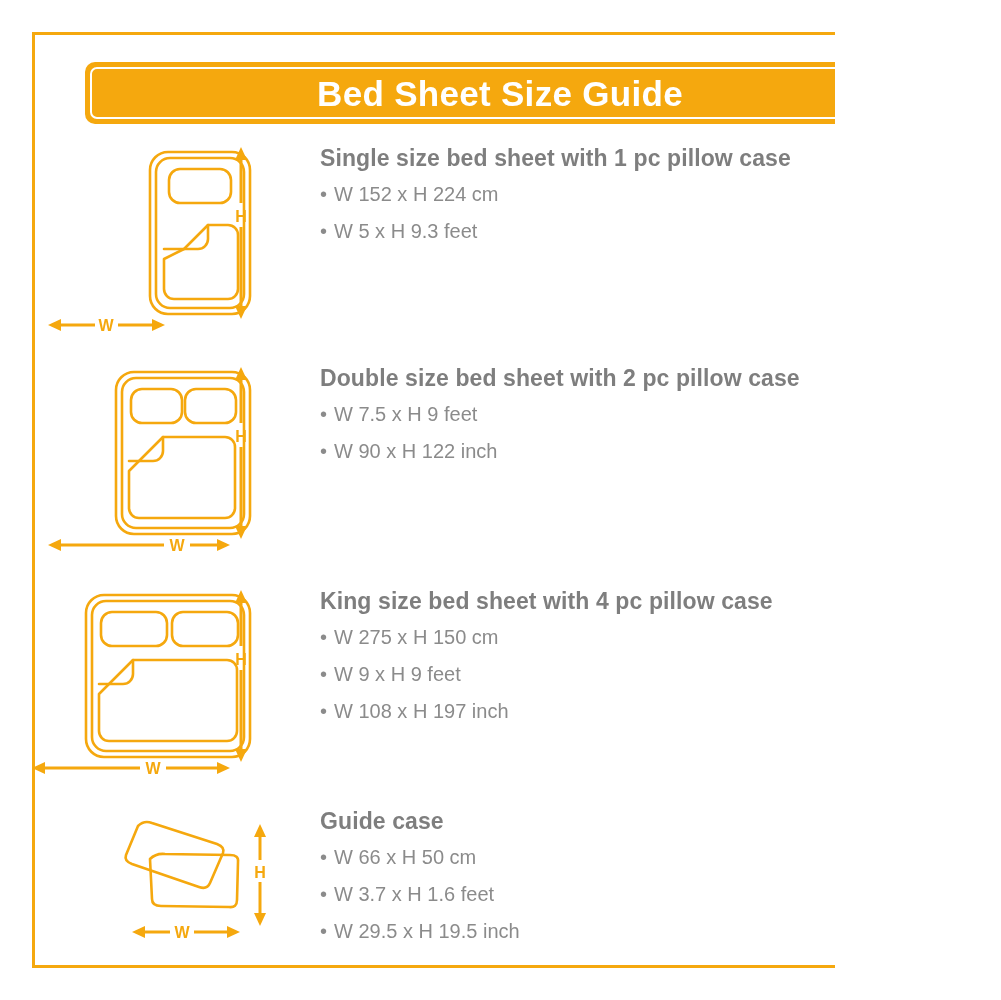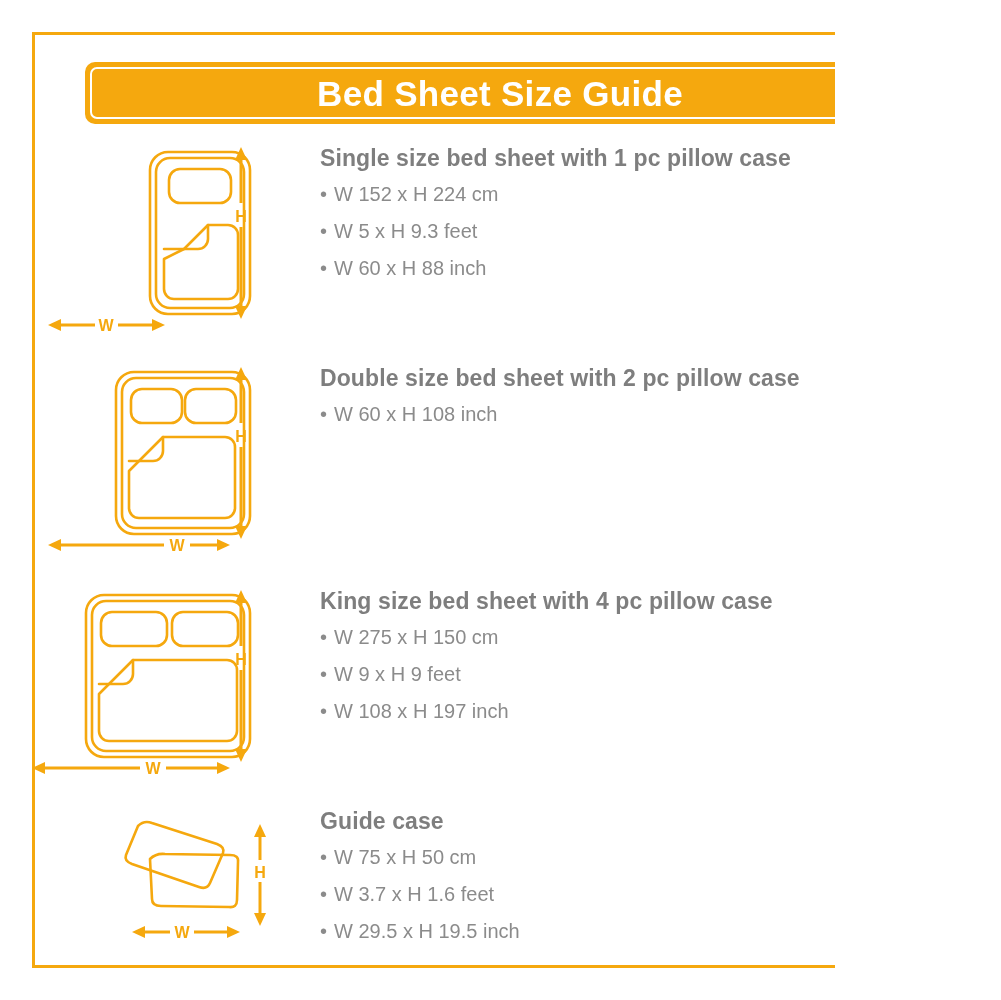--- a/index.html
+++ b/index.html
@@ -148,21 +148,20 @@
           <polygon points="133,180 120,174 120,186" stroke="none"></polygon>
         </g>
         <text x="74" y="186" text-anchor="middle" fill="#F5A80E" font-family="Liberation Sans, sans-serif" font-size="16" font-weight="bold">W</text>
       </svg>
     </div>
     <div class="row-text">
       <h2 class="row-heading">Single size bed sheet with 1 pc pillow case</h2>
       <ul class="row-list">
         <li><span class="bullet">•</span><span>W 152 x H 224 cm</span></li>
         <li><span class="bullet">•</span><span>W 5 x H 9.3 feet</span></li>
-        <li><span class="bullet">•</span><span>W 60 x H 88 inch</span></li>
       </ul>
     </div>
   </div>
 
   <div class="row" style="top:365px;height:200px;">
     <div class="row-figure">
       <svg width="260" height="200" viewBox="0 0 260 200">
         <g fill="none" stroke="#F5A80E" stroke-width="2.6" stroke-linejoin="round" stroke-linecap="round">
           <rect x="84" y="7" width="134" height="162" rx="18" ry="18"></rect>
           <rect x="90" y="13" width="122" height="150" rx="14" ry="14"></rect>
@@ -185,21 +184,22 @@
           <line x1="158" y1="180" x2="190" y2="180"></line>
           <polygon points="16,180 29,174 29,186" stroke="none"></polygon>
           <polygon points="198,180 185,174 185,186" stroke="none"></polygon>
         </g>
         <text x="145" y="186" text-anchor="middle" fill="#F5A80E" font-family="Liberation Sans, sans-serif" font-size="16" font-weight="bold">W</text>
       </svg>
     </div>
     <div class="row-text">
       <h2 class="row-heading">Double size bed sheet with 2 pc pillow case</h2>
       <ul class="row-list">
-        <li><span class="bullet">•</span><span>W 60 x H 108 inch</span></li>
+        <li><span class="bullet">•</span><span>W 7.5 x H 9 feet</span></li>
+        <li><span class="bullet">•</span><span>W 90 x H 122 inch</span></li>
       </ul>
     </div>
   </div>
 
   <div class="row" style="top:588px;height:200px;">
     <div class="row-figure">
       <svg width="260" height="200" viewBox="0 0 260 200">
         <g fill="none" stroke="#F5A80E" stroke-width="2.6" stroke-linejoin="round" stroke-linecap="round">
           <rect x="54" y="7" width="164" height="162" rx="18" ry="18"></rect>
           <rect x="60" y="13" width="152" height="150" rx="14" ry="14"></rect>
@@ -255,20 +255,20 @@
           <line x1="162" y1="124" x2="200" y2="124"></line>
           <polygon points="100,124 113,118 113,130" stroke="none"></polygon>
           <polygon points="208,124 195,118 195,130" stroke="none"></polygon>
         </g>
         <text x="150" y="130" text-anchor="middle" fill="#F5A80E" font-family="Liberation Sans, sans-serif" font-size="16" font-weight="bold">W</text>
       </svg>
     </div>
     <div class="row-text">
       <h2 class="row-heading">Guide case</h2>
       <ul class="row-list">
-        <li><span class="bullet">•</span><span>W 75 x H 50 cm</span></li>
+        <li><span class="bullet">•</span><span>W 66 x H 50 cm</span></li>
         <li><span class="bullet">•</span><span>W 3.7 x H 1.6 feet</span></li>
         <li><span class="bullet">•</span><span>W 29.5 x H 19.5 inch</span></li>
       </ul>
     </div>
   </div>
 
 </div>
 
 </body></html>

